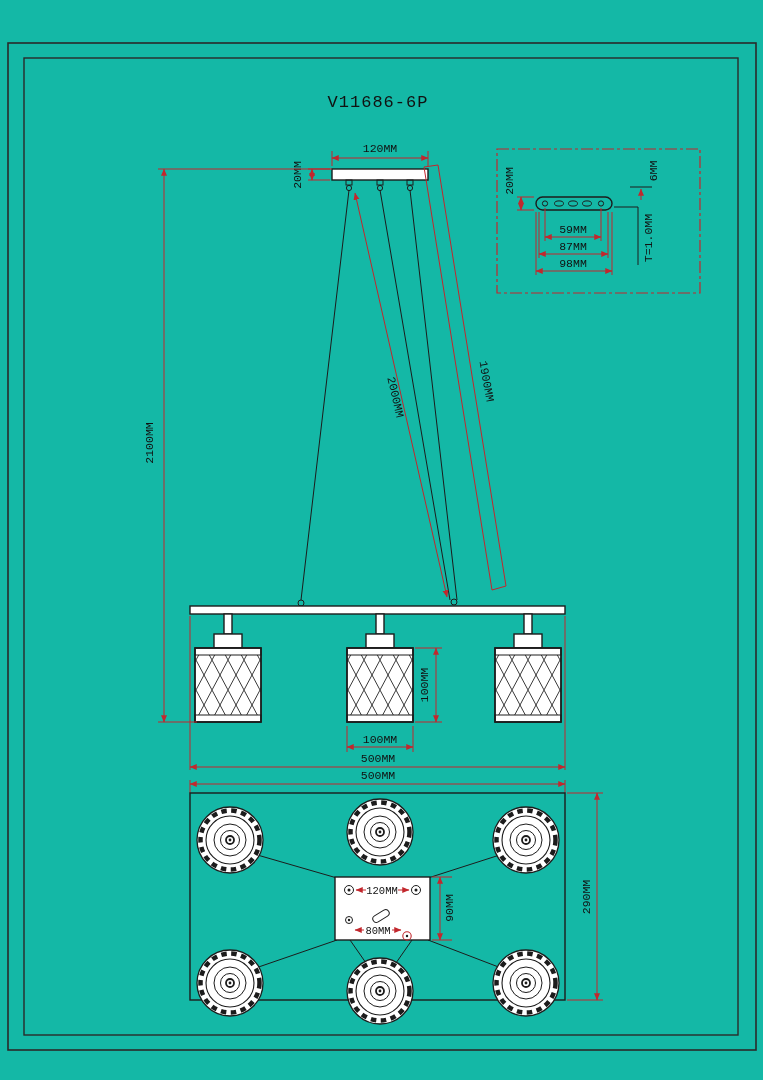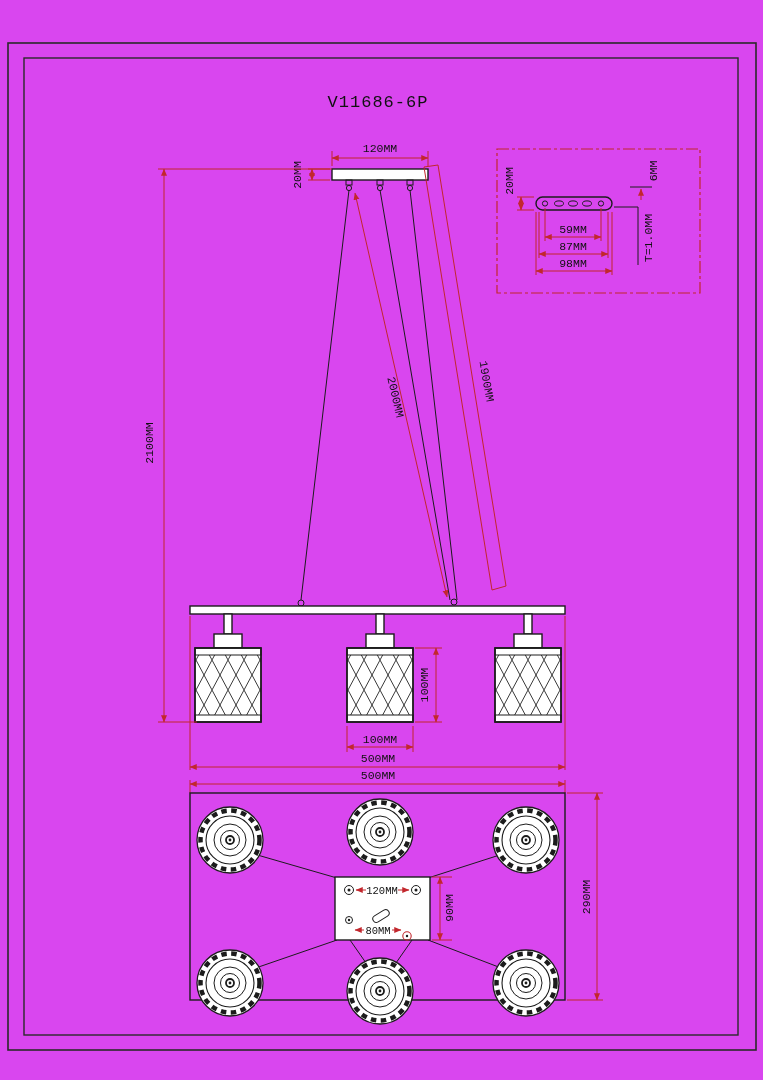--- a/index.html
+++ b/index.html
@@ -1,16 +1,16 @@
 <!DOCTYPE html>
 <html><head>
 <meta charset="utf-8">
 <style>
   html,body{margin:0;padding:0;background:#ffffff;}
-  .sheet{position:relative;width:763px;height:1080px;background:#d946ef;font-family:"Liberation Mono","DejaVu Sans Mono",monospace;}
+  .sheet{position:relative;width:763px;height:1080px;background:#14b8a6;font-family:"Liberation Mono","DejaVu Sans Mono",monospace;}
   svg{display:block;}
   .oline{stroke:#1c1c1c;fill:none;stroke-width:1.4;}
   .othin{stroke:#1c1c1c;fill:none;stroke-width:1;}
   .ofill{stroke:#1c1c1c;fill:#ffffff;stroke-width:1.4;}
   .dim{stroke:#c2272d;fill:none;stroke-width:1;}
   .dimbox{stroke:#c2272d;fill:none;stroke-width:1.2;stroke-dasharray:12 3 3 3;}
   .dimtxt{font-family:"Liberation Mono","DejaVu Sans Mono",monospace;font-size:11.5px;fill:#111111;text-anchor:middle;}
   .dimtxt-sm{font-family:"Liberation Mono","DejaVu Sans Mono",monospace;font-size:10.5px;fill:#111111;text-anchor:middle;}
   .titletxt{font-family:"Liberation Mono","DejaVu Sans Mono",monospace;font-size:17px;fill:#111111;text-anchor:middle;letter-spacing:1px;}
 </style>

